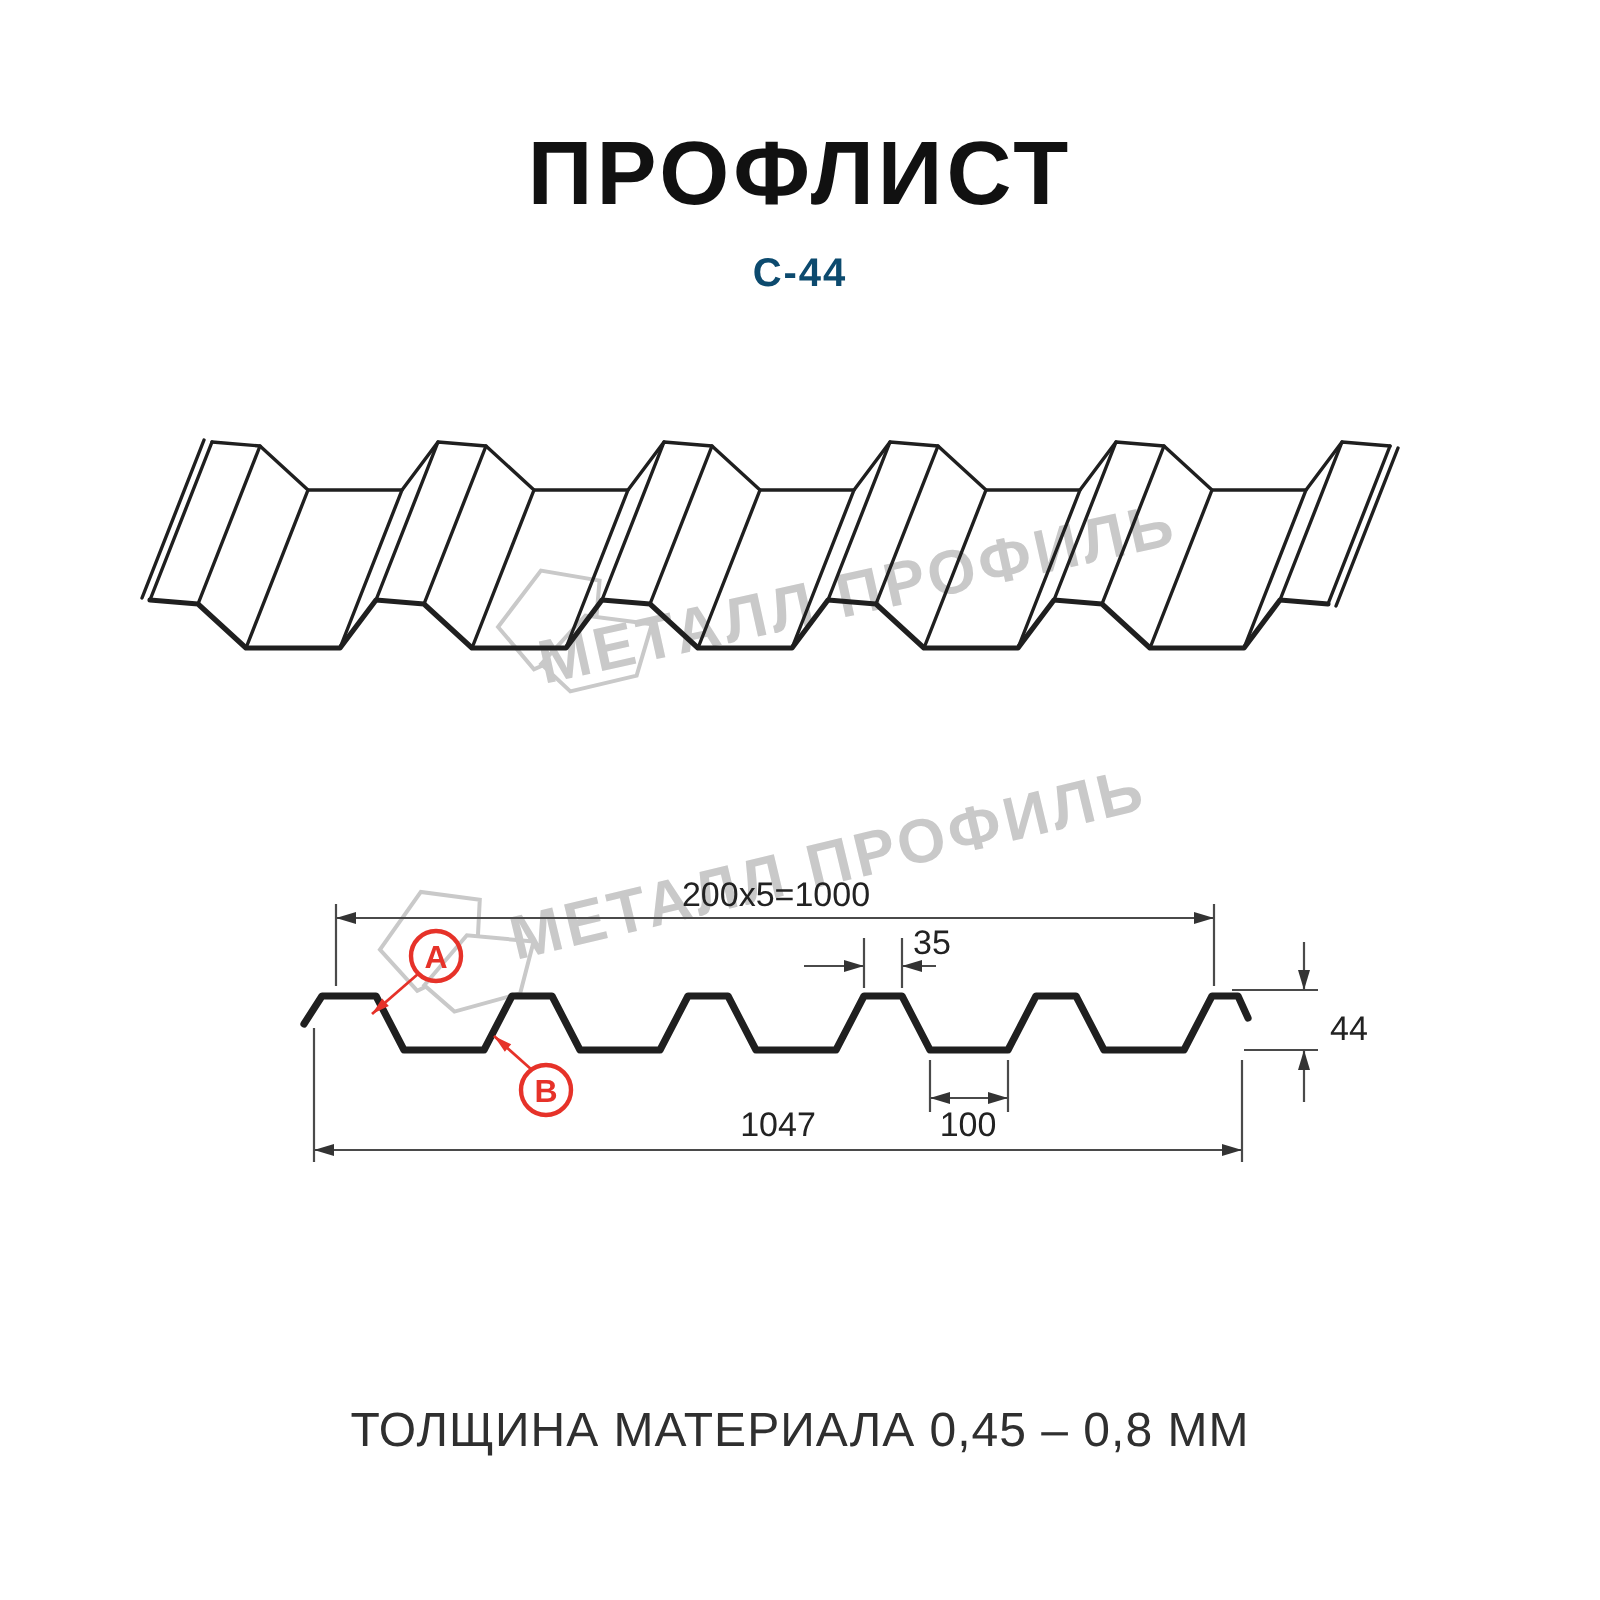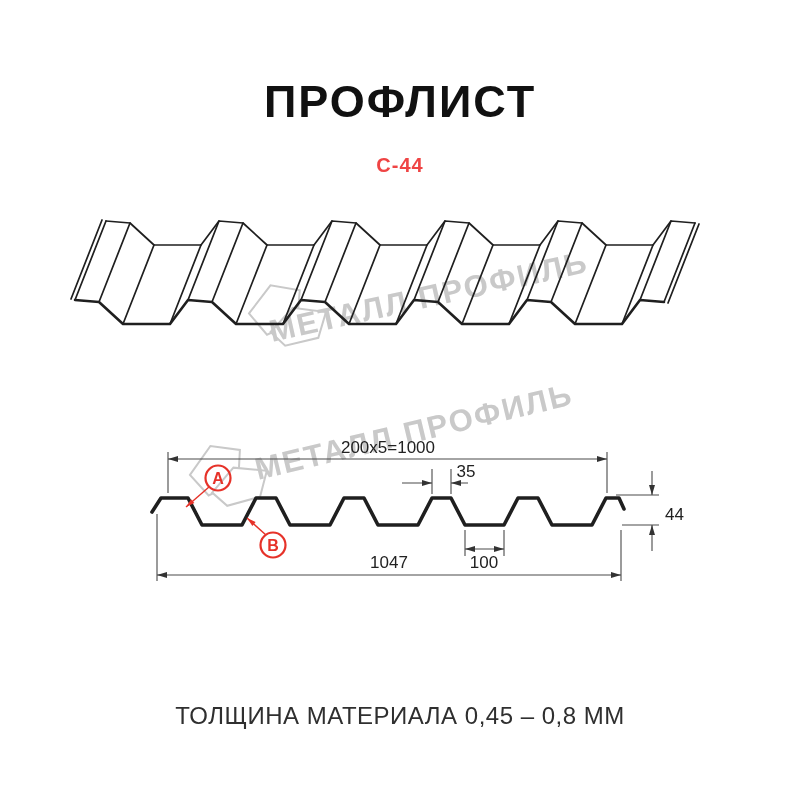--- a/index.html
+++ b/index.html
@@ -1,19 +1,19 @@
 <!DOCTYPE html>
 <html><head>
 <meta charset="utf-8">
 <style>
   html,body{margin:0;padding:0;background:#ffffff;}
   body{width:800px;height:800px;position:relative;overflow:hidden;font-family:"Liberation Sans",sans-serif;}
   .header{position:absolute;top:0;left:0;width:800px;text-align:center;}
-  .title{margin:16px;padding-top:60px;font-size:45px;font-weight:bold;letter-spacing:2px;color:#111111;}
-  .subtitle{margin:16px;padding-top:10px;font-size:20px;font-weight:bold;letter-spacing:1px;color:#ef4444;}
+  .title{margin:1px;padding-top:60px;font-size:45px;font-weight:bold;letter-spacing:2px;color:#111111;}
+  .subtitle{margin:3px;padding-top:10px;font-size:20px;font-weight:bold;letter-spacing:1px;color:#0c4a6e;}
   .footer{position:absolute;top:702px;left:0;width:800px;text-align:center;font-size:24px;letter-spacing:0.5px;color:#2f2f2f;}
   svg{position:absolute;left:0;top:0;}
   .dimtxt{font-family:"Liberation Sans",sans-serif;font-size:17px;fill:#222222;}
   .wmtxt{font-family:"Liberation Sans",sans-serif;font-size:31px;font-weight:bold;letter-spacing:2px;fill:#c9c9c9;}
   .marktxt{font-family:"Liberation Sans",sans-serif;font-size:16px;font-weight:bold;fill:#e63229;}
 </style>
 </head>
 <body>
 
 <div class="header">

